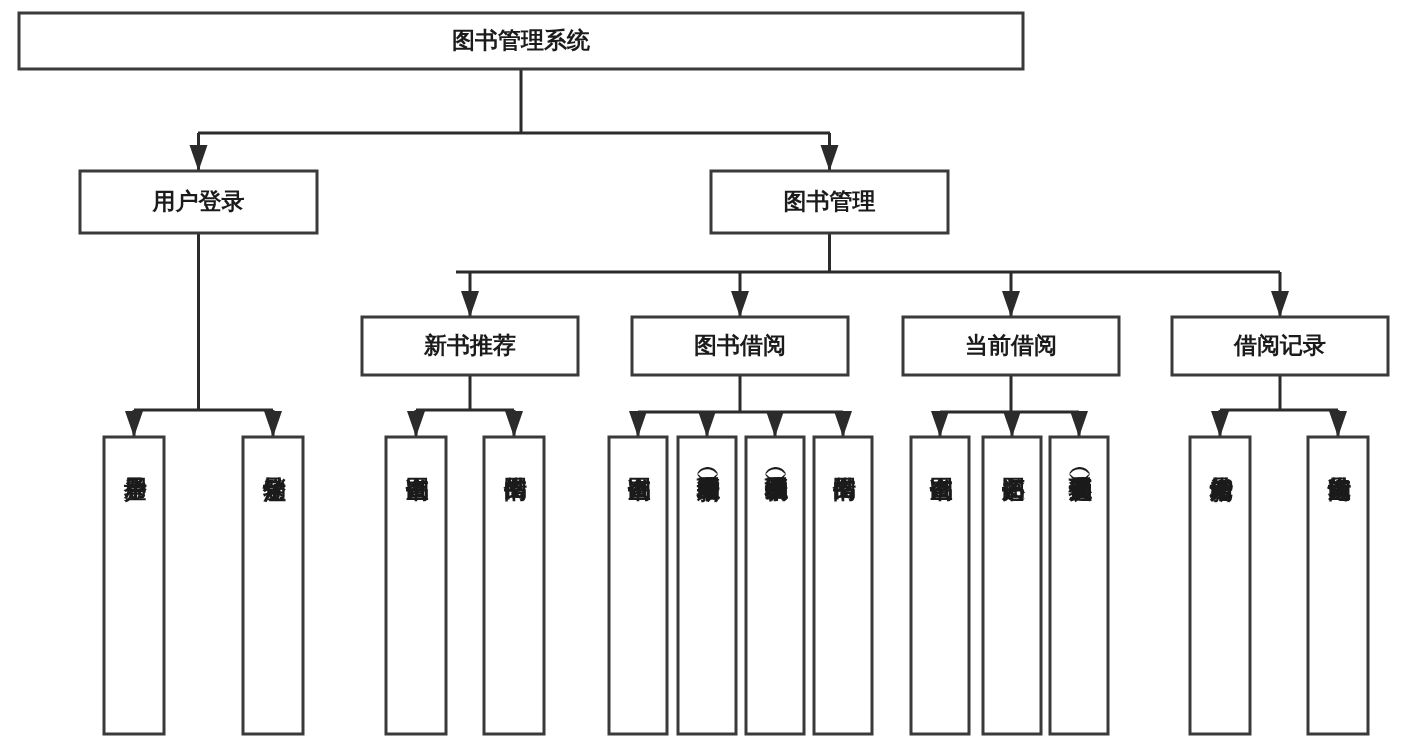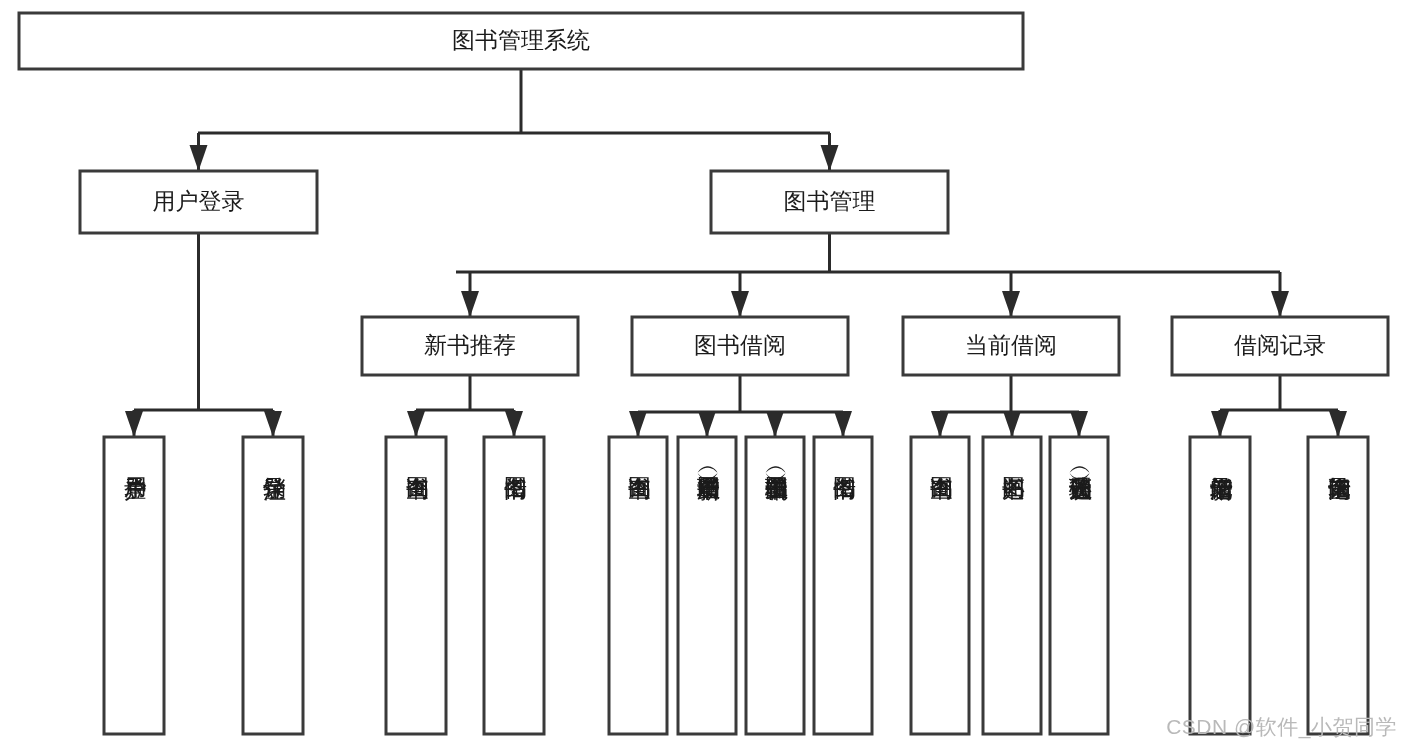--- a/index.html
+++ b/index.html
@@ -12,20 +12,21 @@
     width: 1405px;
     height: 747px;
     font-family: "Liberation Sans", "DejaVu Sans", sans-serif;
     overflow: hidden;
     position: relative;
   }
   #diagram-root {
     position: relative;
     width: 1405px;
     height: 747px;
+    font-weight: bold;
   }
   svg.diagram-canvas {
     position: absolute;
     left: 0;
     top: 0;
     width: 1405px;
     height: 747px;
     display: block;
   }
   .node-box {
@@ -209,14 +210,13 @@
           <rect x="1190" y="437" width="60" height="297" class="node-box"></rect>
           <text class="node-label-v" x="1220" y="459" dominant-baseline="hanging" text-anchor="middle" writing-mode="tb">新增借阅记录</text>
         </g>
         <g>
           <rect x="1308" y="437" width="60" height="297" class="node-box"></rect>
           <text class="node-label-v" x="1338" y="459" dominant-baseline="hanging" text-anchor="middle" writing-mode="tb">查询借阅记录</text>
         </g>
       </g>
   </svg>
 
-  <div class="watermark">CSDN @软件_小贺同学</div>
 </div>
 
 </body></html>

